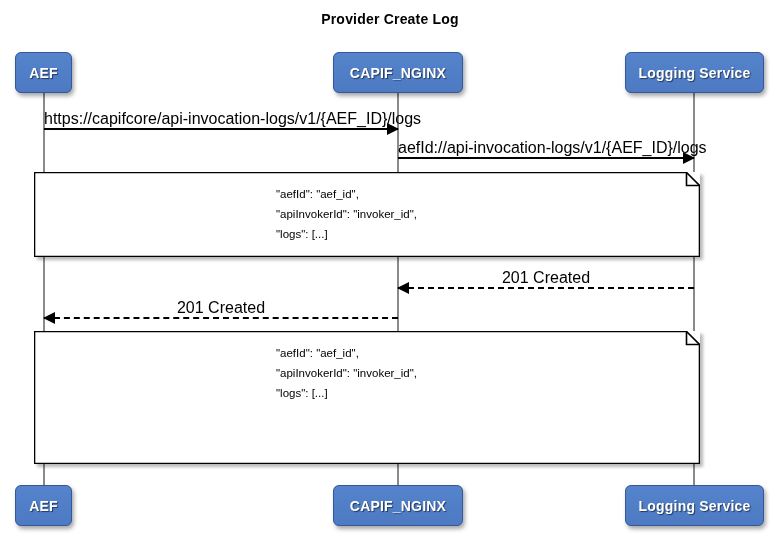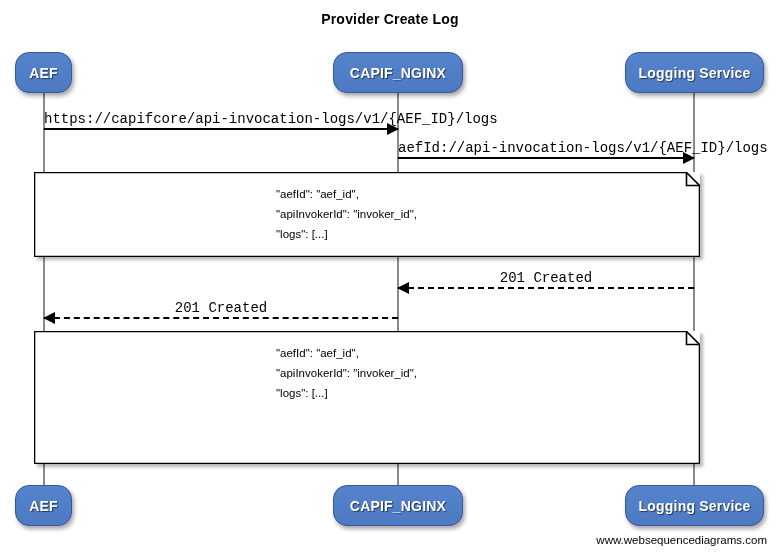--- a/index.html
+++ b/index.html
@@ -35,21 +35,21 @@
     position: absolute;
     width: 2px;
     background: #8a8a8a;
     top: 93px;
     height: 393px;
   }
   
   .actor-box {
     position: absolute;
     height: 41px;
-    border-radius: 14px;
+    border-radius: 6px;
     background: #5180c8;
     background-image: linear-gradient(180deg, #5584cc 0%, #4d7ac2 100%);
     border: 1px solid #35589b;
     box-shadow: 2px 3px 4px rgba(0,0,0,0.35);
     display: flex;
     align-items: center;
     justify-content: center;
     box-sizing: border-box;
   }
   .actor-label {
@@ -92,25 +92,24 @@
     left: -1px;
     border-top: 6px solid transparent;
     border-bottom: 6px solid transparent;
     border-right: 12px solid #000000;
   }
   .msg-label {
     position: absolute;
     bottom: 4px;
     width: 100%;
     text-align: center;
-    font-size: 14px;
+    font-size: 16px;
     color: #000000;
     white-space: nowrap;
     line-height: 14px;
-    font-family: Liberation Mono, monospace;
   }
   
   .note {
     position: absolute;
     background: #ffffff;
     box-sizing: border-box;
     box-shadow: 3px 3px 3px rgba(0,0,0,0.28);
   }
   .note-shape {
     position: absolute;
@@ -219,15 +218,14 @@
   <div class="actor-box" style="left:15px; top:485px; width:57px;">
     <span class="actor-label">AEF</span>
   </div>
   <div class="actor-box" style="left:333px; top:485px; width:130px;">
     <span class="actor-label">CAPIF_NGINX</span>
   </div>
   <div class="actor-box" style="left:625px; top:485px; width:139px;">
     <span class="actor-label">Logging Service</span>
   </div>
 
-  <div class="footer">www.websequencediagrams.com</div>
 
 </div>
 
 </body></html>

